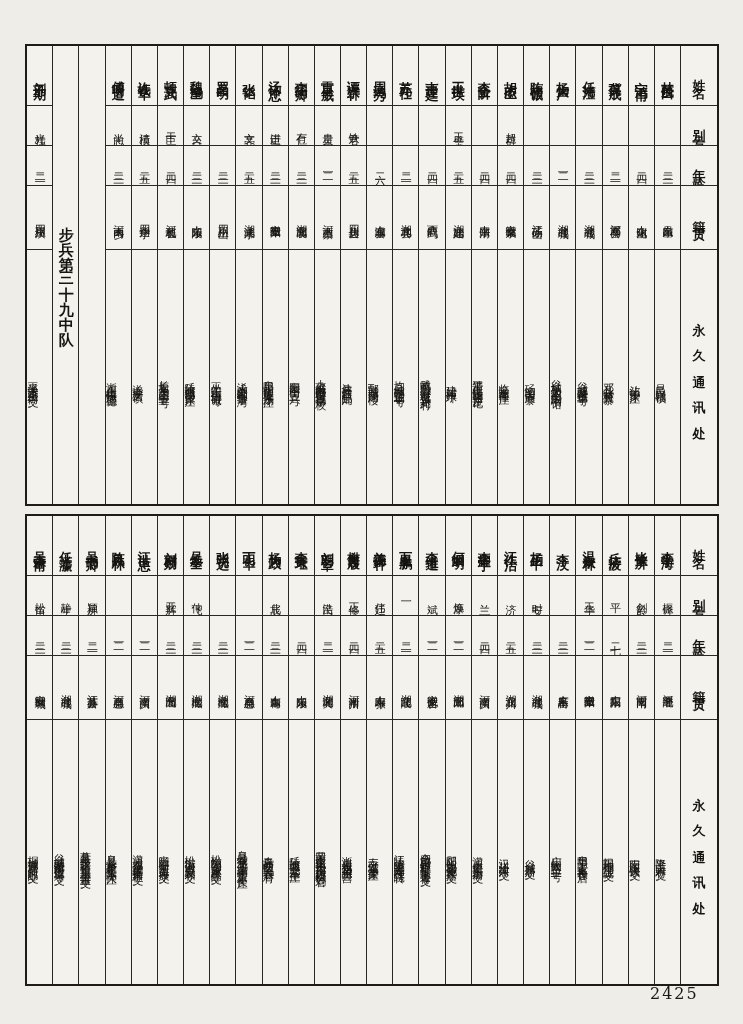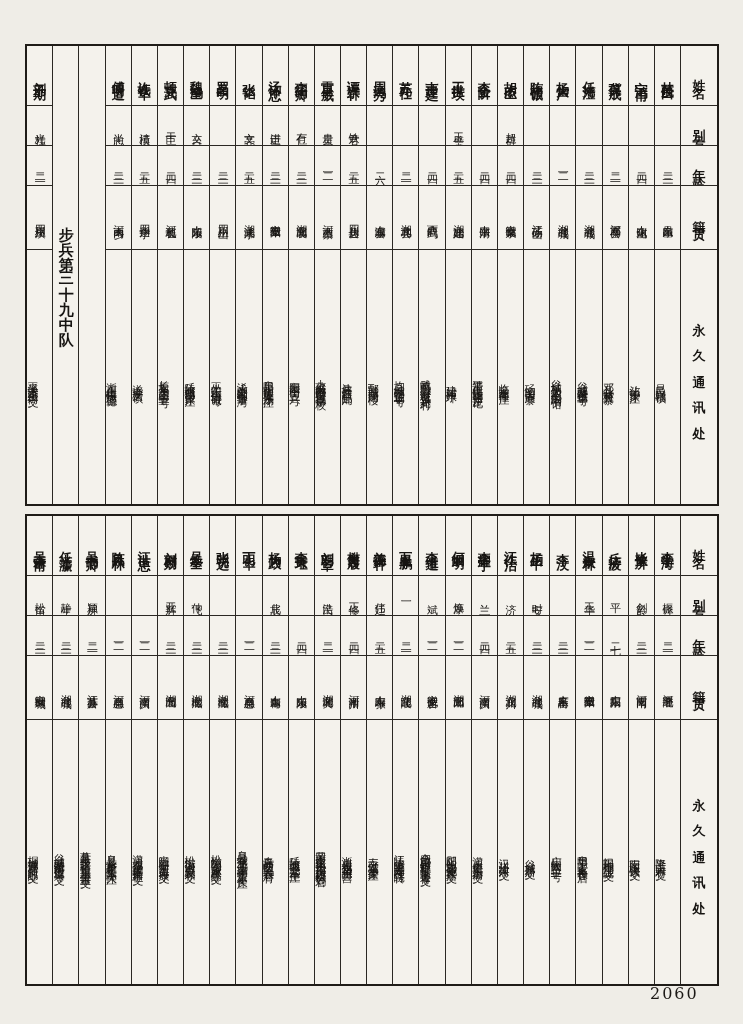--- a/index.html
+++ b/index.html
@@ -914,14 +914,14 @@
           <span class="vt">二三</span>
         </div>
         <div class="cell native">
           <span class="vt">安徽桐城</span>
         </div>
         <div class="cell address">
           <span class="vt">桐城庐江罗昌河邮交</span>
         </div>
       </div>
     </div>
-  <div class="page-num">2060</div>
+  <div class="page-num">2425</div>
 </div>
 
 </body></html>

